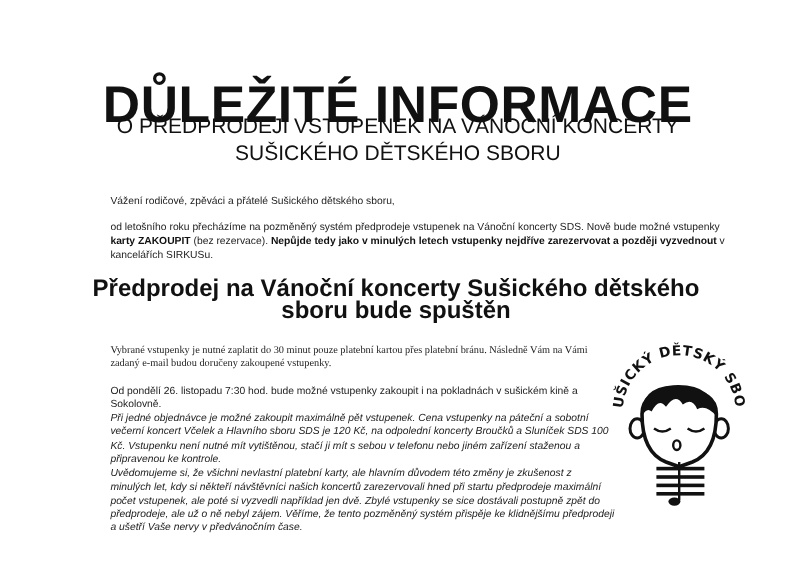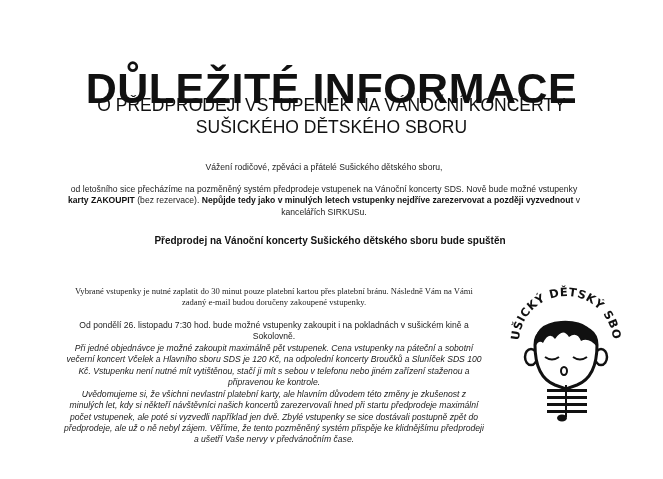--- a/index.html
+++ b/index.html
@@ -1,41 +1,41 @@
 <!DOCTYPE html>
 <html><head>
 <meta charset="utf-8">
 <style>
   html, body { margin: 0; padding: 0; background: #ffffff; }
   body { width: 663px; height: 479px; position: relative; overflow: hidden; font-family: "Liberation Sans", sans-serif; color: #111; }
   .title { position: absolute; left: 0; width: 663px; top: 36px; text-align: center; font-weight: bold; font-size: 43px; letter-spacing: 0.5px; line-height: 50px; color: #111; margin-top: 27px; }
   .subtitle { position: absolute; left: 0; width: 663px; top: 94px; text-align: center; font-size: 17.5px; line-height: 22px; color: #111; }
-  .para { position: absolute; left: 64px; width: 420px; font-size: 8.6px; line-height: 11.3px; color: #222; text-align: center; }
+  .para { position: absolute; left: 92px; width: 420px; font-size: 8.6px; line-height: 11.3px; color: #222; }
   .para b { color: #111; }
   .p-greet { top: 162px; width: 520px; }
   .p-intro { top: 184px; width: 520px; }
-  .highlight { position: absolute; left: 60px; width: 540px; top: 232px; text-align: center; font-weight: bold; font-size: 10px; line-height: 18px; color: #111; }
+  .highlight { position: absolute; left: 60px; width: 540px; top: 232px; text-align: center; font-weight: bold; font-size: 20px; line-height: 18px; color: #111; }
   .p1 { top: 286px; font-family: Liberation Serif, serif; }
   .p2 { top: 320px; }
   .p3 { top: 343px; font-style: italic; }
   .p4 { top: 389px; font-style: italic; }
   .logo { position: absolute; left: 505px; top: 285px; width: 120px; height: 140px; }
 </style>
 </head>
 <body>
 
 <div class="title">DŮLEŽITÉ INFORMACE</div>
 <div class="subtitle">
   <div>O PŘEDPRODEJI VSTUPENEK NA VÁNOČNÍ KONCERTY</div>
   <div>SUŠICKÉHO DĚTSKÉHO SBORU</div>
 </div>
 
 <div class="para p-greet">Vážení rodičové, zpěváci a přátelé Sušického dětského sboru,</div>
 
-<div class="para p-intro"><span>od letošního sice přecházíme na pozměněný systém předprodeje vstupenek na Vánoční koncerty SDS. Nově bude možné vstupenky </span><b>karty ZAKOUPIT</b><span> (bez rezervace). </span><b>Nepůjde tedy jako v minulých letech vstupenky nejdříve zarezervovat a později vyzvednout</b><span> v kancelářích SIRKUSu.</span></div>
+<div class="para p-intro"><span>od letošního roku přecházíme na pozměněný systém předprodeje vstupenek na Vánoční koncerty SDS. Nově bude možné vstupenky </span><b>karty ZAKOUPIT</b><span> (bez rezervace). </span><b>Nepůjde tedy jako v minulých letech vstupenky nejdříve zarezervovat a později vyzvednout</b><span> v kancelářích SIRKUSu.</span></div>
 
 <div class="highlight">
   <div>Předprodej na Vánoční koncerty Sušického dětského sboru bude spuštěn</div>
 </div>
 
 <div class="para p1">Vybrané vstupenky je nutné zaplatit do 30 minut pouze platební kartou přes platební bránu. Následně Vám na Vámi zadaný e-mail budou doručeny zakoupené vstupenky.</div>
 <div class="para p2">Od pondělí 26. listopadu 7:30 hod. bude možné vstupenky zakoupit i na pokladnách v sušickém kině a Sokolovně.</div>
 <div class="para p3">Při jedné objednávce je možné zakoupit maximálně pět vstupenek. Cena vstupenky na páteční a sobotní večerní koncert Včelek a Hlavního sboru SDS je 120 Kč, na odpolední koncerty Broučků a Sluníček SDS 100 Kč. Vstupenku není nutné mít vytištěnou, stačí ji mít s sebou v telefonu nebo jiném zařízení staženou a připravenou ke kontrole.</div>
 <div class="para p4">Uvědomujeme si, že všichni nevlastní platební karty, ale hlavním důvodem této změny je zkušenost z minulých let, kdy si někteří návštěvníci našich koncertů zarezervovali hned při startu předprodeje maximální počet vstupenek, ale poté si vyzvedli například jen dvě. Zbylé vstupenky se sice dostávali postupně zpět do předprodeje, ale už o ně nebyl zájem. Věříme, že tento pozměněný systém přispěje ke klidnějšímu předprodeji a ušetří Vaše nervy v předvánočním čase.</div>
 

